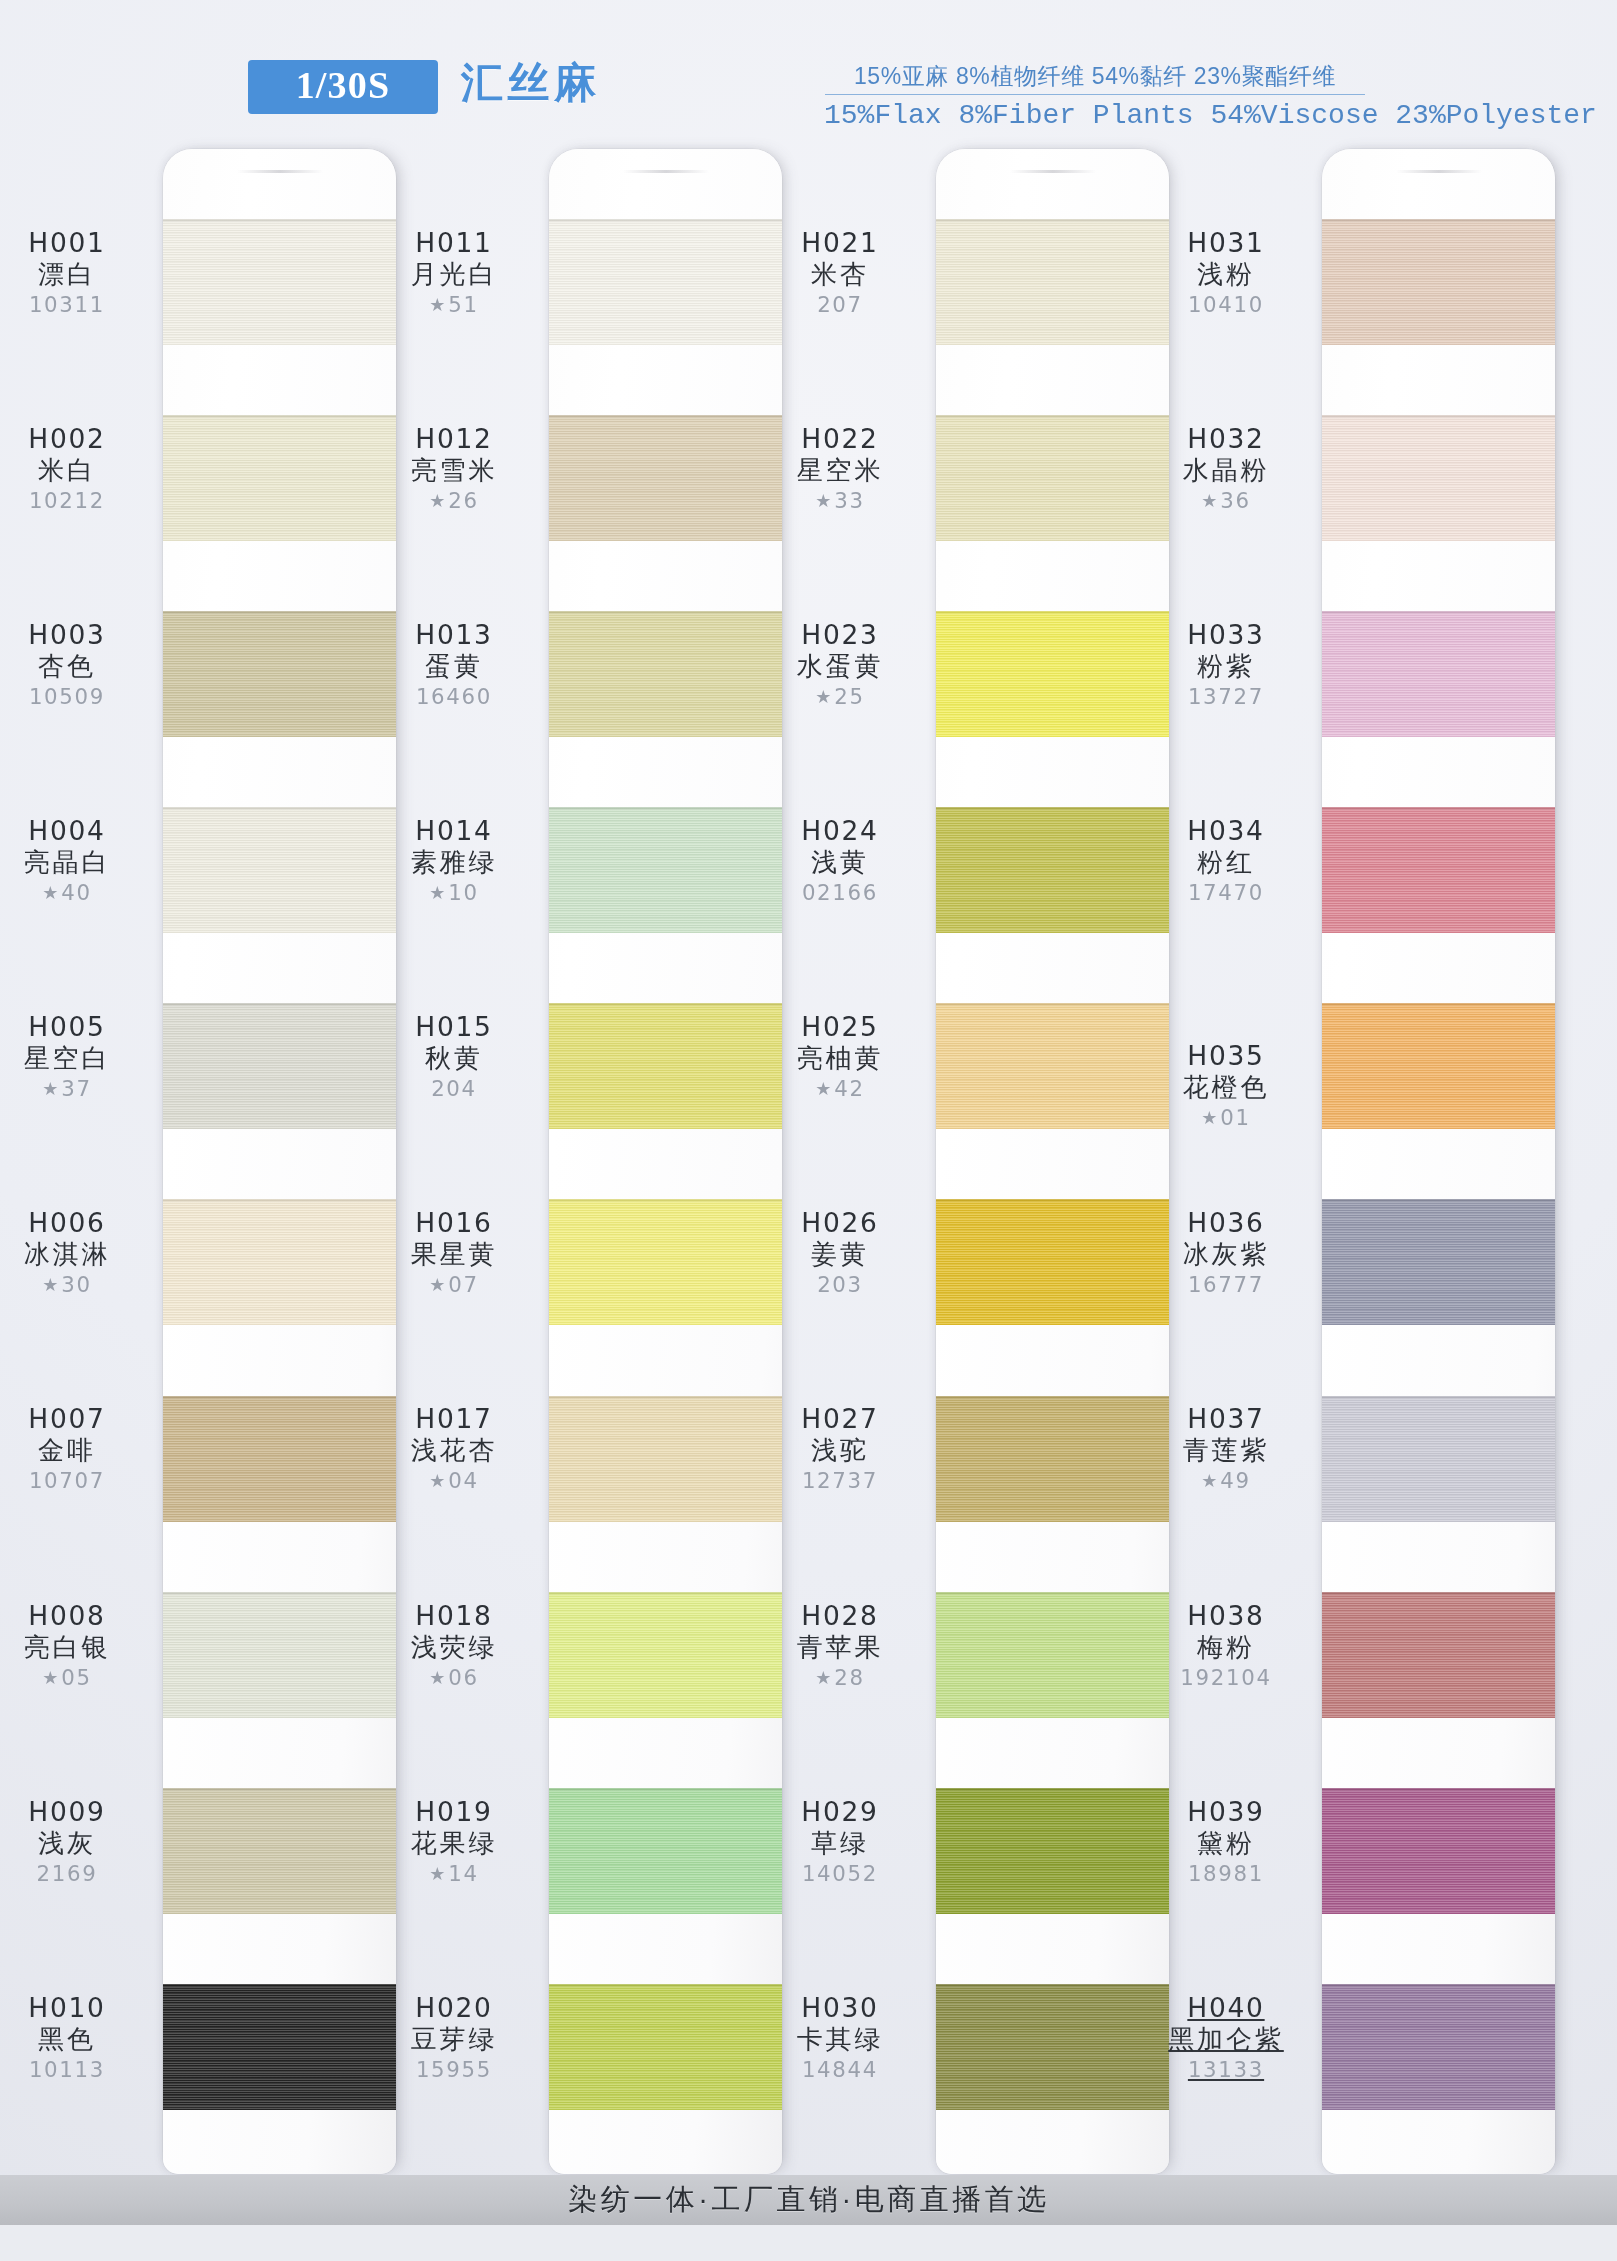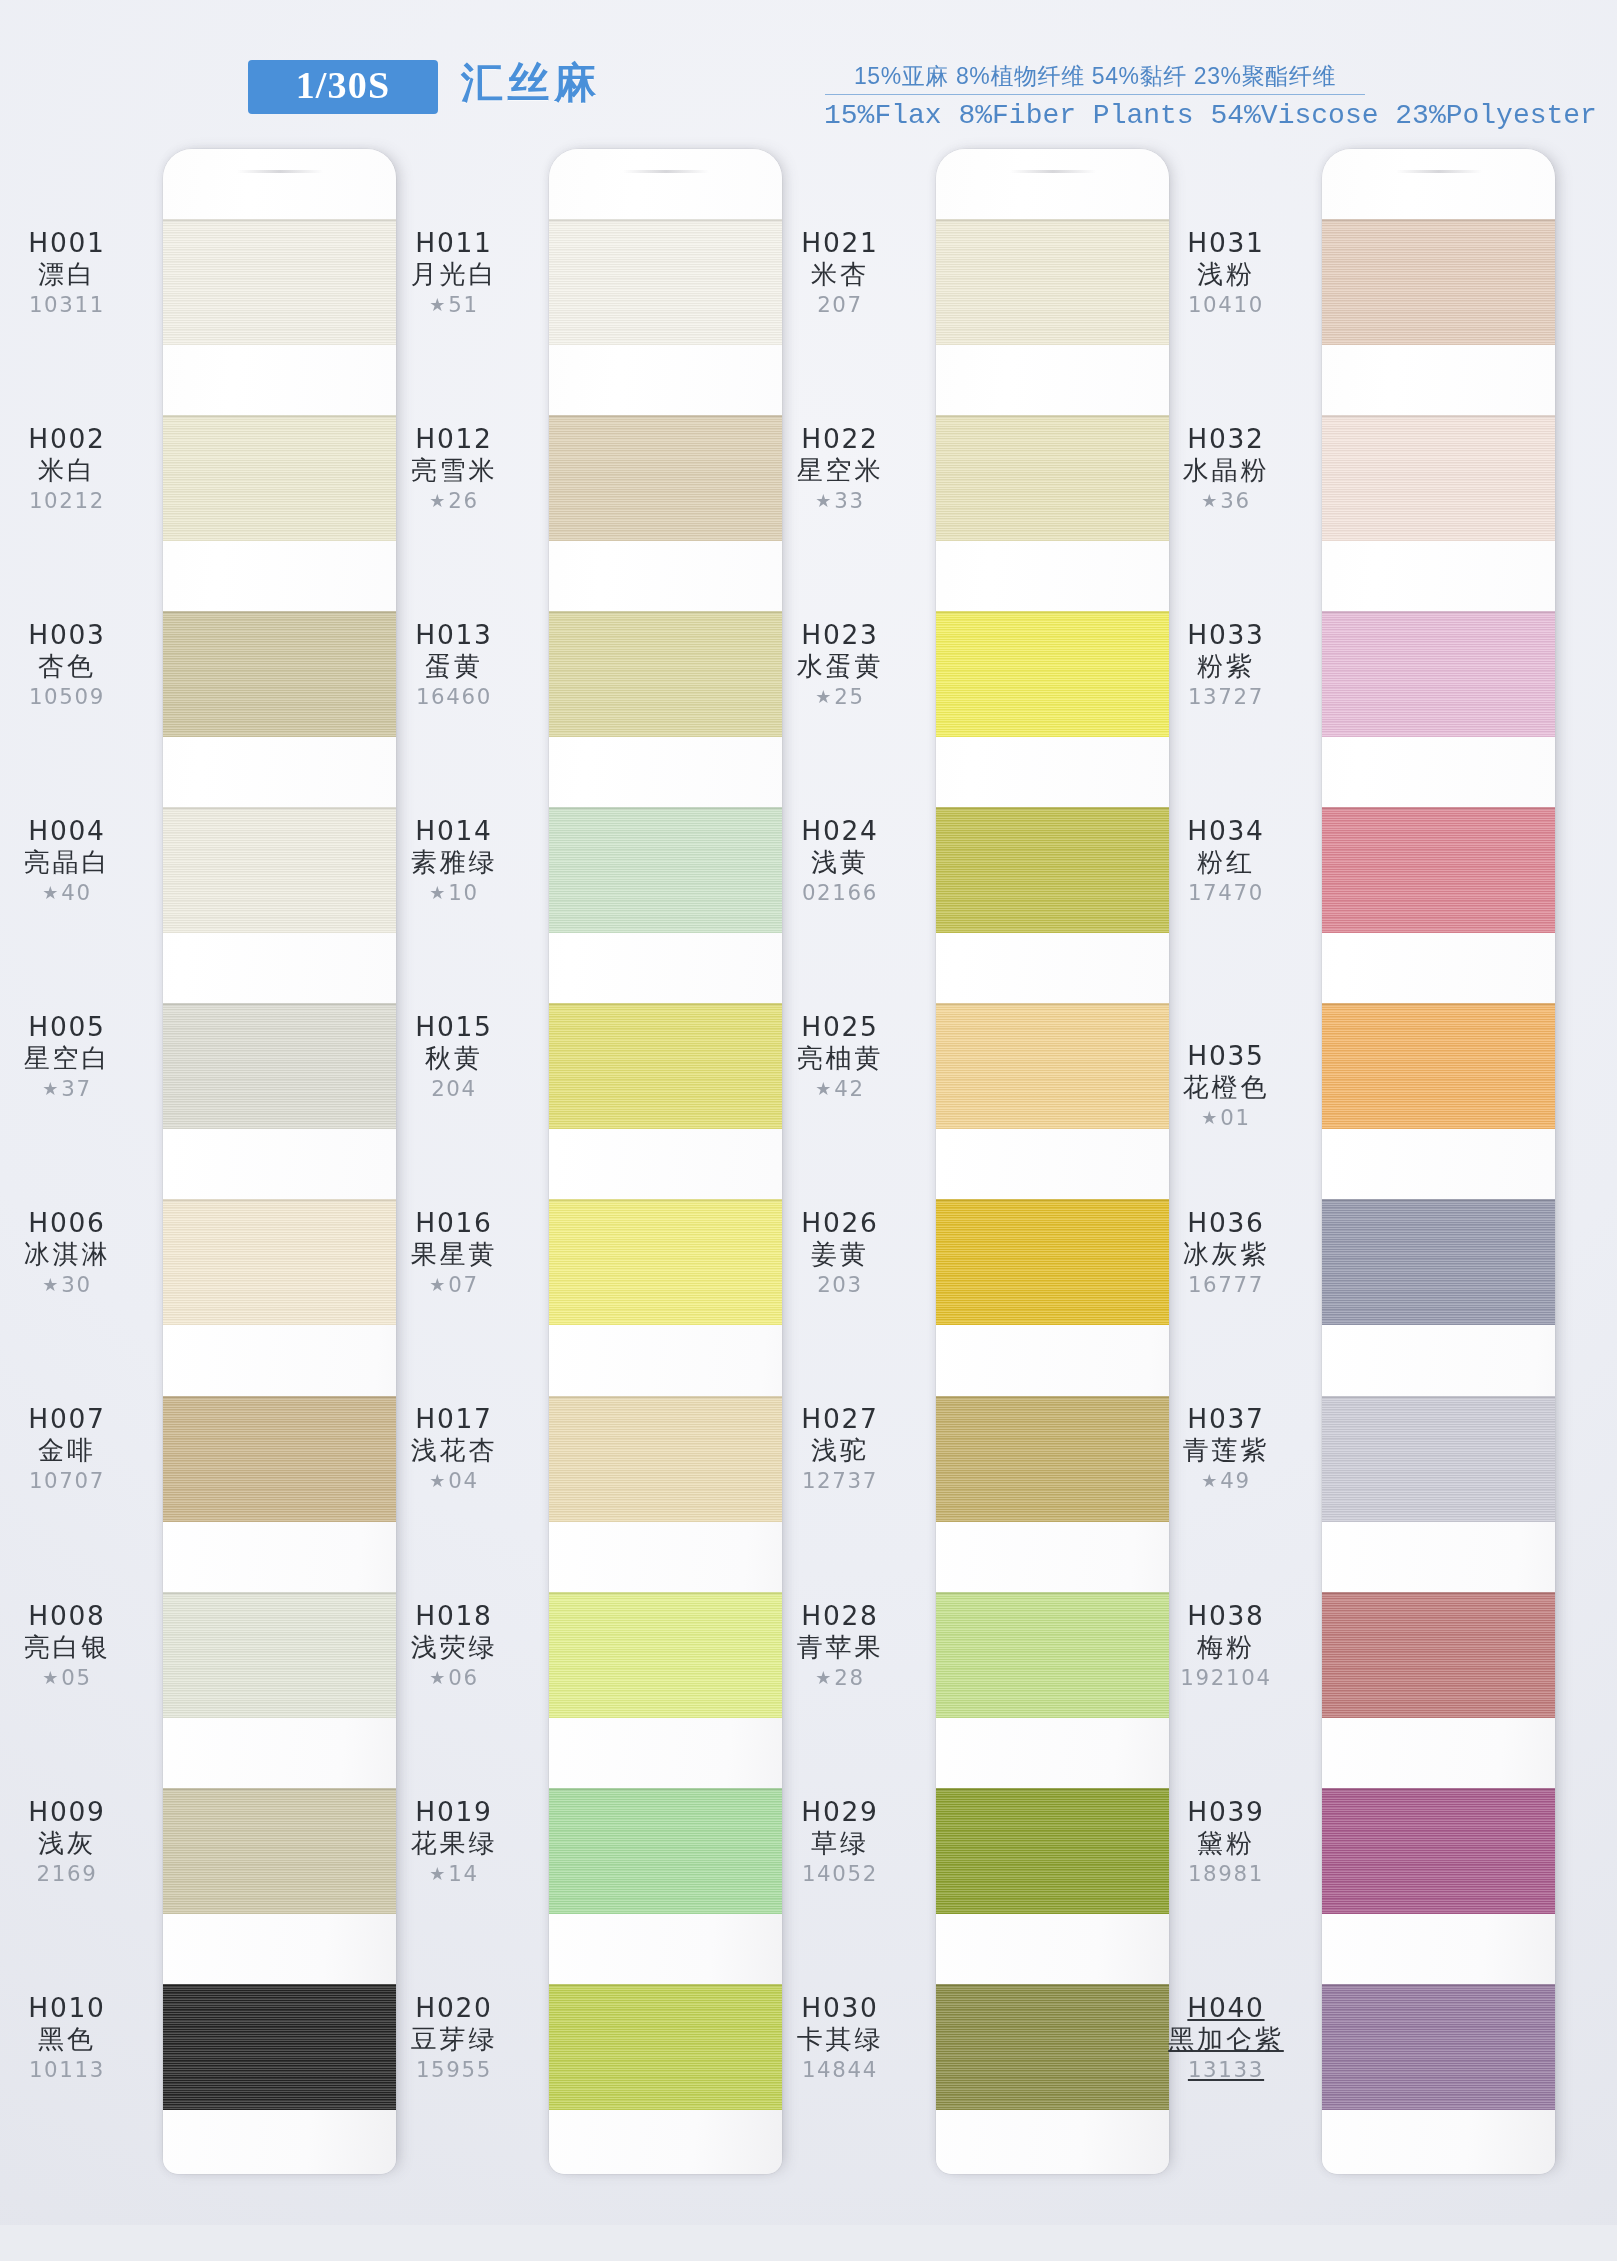--- a/index.html
+++ b/index.html
@@ -381,15 +381,18 @@
         <div class="cname">黛粉</div>
         <div class="ref">18981</div>
       </div>
       <div class="label" style="left: 1131px; top: 1993px; text-decoration: underline;">
         <div class="code">H040</div>
         <div class="cname">黑加仑紫</div>
         <div class="ref">13133</div>
       </div>
     </div>
 
+  <div id="footer-band">
+    <span>染纺一体·工厂直销·电商直播首选</span>
+  </div>
   <div id="footer-bottom"></div>
 </div>
 
 
 </body></html>

